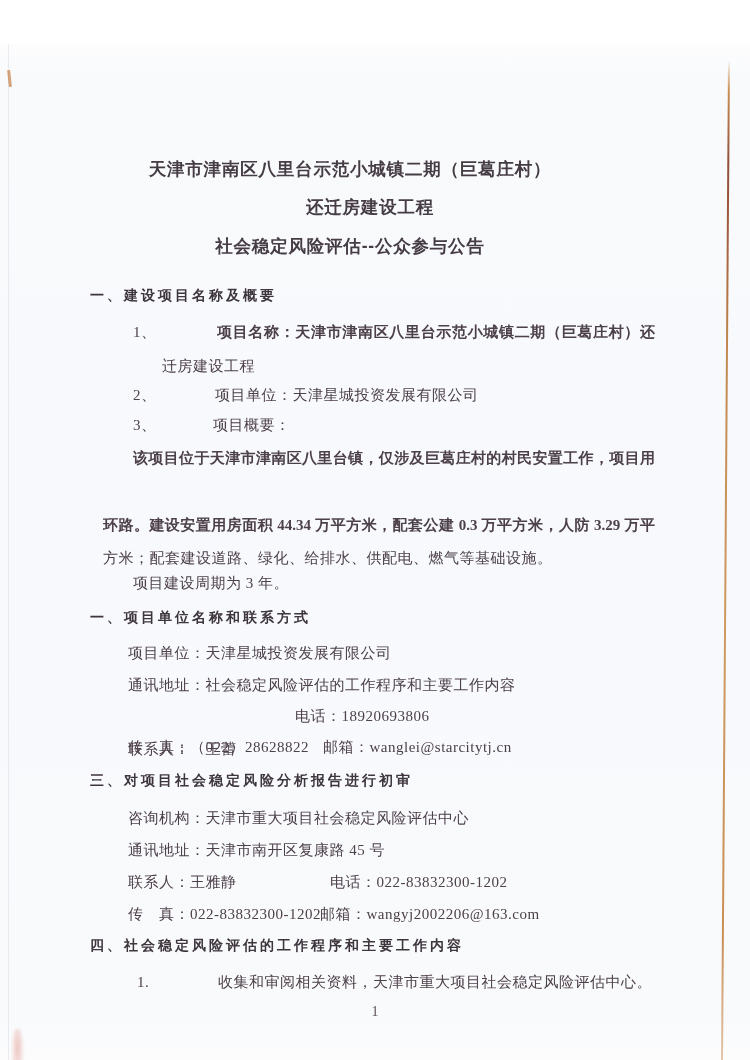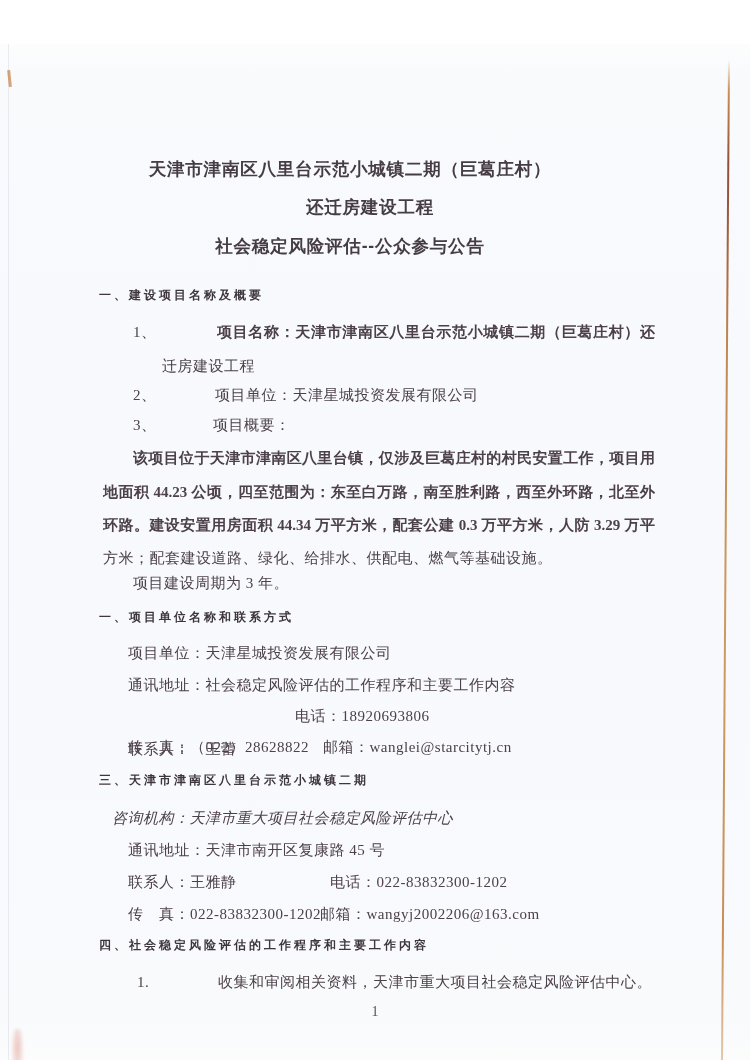--- a/index.html
+++ b/index.html
@@ -71,24 +71,24 @@
     text-align: center;
     font-family: "Liberation Sans", "DejaVu Sans", sans-serif;
     font-weight: 700;
     font-size: 17.5px;
     letter-spacing: 0.8px;
     color: #453c44;
     white-space: nowrap;
   }
   .heading {
     position: absolute;
-    left: 99px;
+    left: 90px;
     font-family: "Liberation Sans", "DejaVu Sans", sans-serif;
     font-weight: 700;
-    font-size: 12px;
+    font-size: 14px;
     letter-spacing: 3px;
     color: #3e363d;
     white-space: nowrap;
   }
   .pgnum {
     position: absolute;
     left: 0; top: 960px; width: 750px;
     text-align: center;
     font-size: 14px;
     color: #5a4f56;
@@ -114,36 +114,35 @@
   <div class="jline" style="left:217px; top:277px; width:438px;">项目名称：天津市津南区八里台示范小城镇二期（巨葛庄村）还</div>
   <span class="line" style="left:162px; top:311px;">迁房建设工程</span>
 
   <span class="line" style="left:133px; top:340px;">2、</span>
   <span class="line" style="left:215px; top:340px;">项目单位：天津星城投资发展有限公司</span>
 
   <span class="line" style="left:133px; top:370px;">3、</span>
   <span class="line" style="left:213px; top:370px;">项目概要：</span>
 
   <div class="jline" style="left:133px; top:403px; width:522px;">该项目位于天津市津南区八里台镇，仅涉及巨葛庄村的村民安置工作，项目用</div>
-  <div class="jline" style="left:103px; top:437px; width:552px;">地面积 44.23 公顷，四至范围为：东至白万路，南至胜利路，西至外环路，北至外</div>
   <div class="jline" style="left:103px; top:470px; width:552px;">环路。建设安置用房面积 44.34 万平方米，配套公建 0.3 万平方米，人防 3.29 万平</div>
   <span class="line" style="left:103px; top:503px;">方米；配套建设道路、绿化、给排水、供配电、燃气等基础设施。</span>
 
   <span class="line" style="left:133px; top:528px;">项目建设周期为 3 年。</span>
 
   <div class="heading" style="top:565px;">一、项目单位名称和联系方式</div>
   <span class="line" style="left:128px; top:598px;">项目单位：天津星城投资发展有限公司</span>
   <span class="line" style="left:128px; top:630px;">通讯地址：社会稳定风险评估的工作程序和主要工作内容</span>
   <span class="line" style="left:128px; top:694px;">联系人：　王蕾</span>
   <span class="line" style="left:295px; top:661px;">电话：18920693806</span>
   <span class="line" style="left:128px; top:692px;">传　真：（022）28628822</span>
   <span class="line" style="left:323px; top:692px;">邮箱：wanglei@starcitytj.cn</span>
 
-  <div class="heading" style="top:728px;">三、天津市津南区八里台示范小城镇二期</div>
-  <span class="line" style="left:112px; top:763px;font-style:italic;">咨询机构：天津市重大项目社会稳定风险评估中心</span>
+  <div class="heading" style="top:728px;">三、对项目社会稳定风险分析报告进行初审</div>
+  <span class="line" style="left:128px; top:763px;">咨询机构：天津市重大项目社会稳定风险评估中心</span>
   <span class="line" style="left:128px; top:795px;">通讯地址：天津市南开区复康路 45 号</span>
   <span class="line" style="left:128px; top:827px;">联系人：王雅静</span>
   <span class="line" style="left:330px; top:827px;">电话：022-83832300-1202</span>
   <span class="line" style="left:128px; top:859px;">传　真：022-83832300-1202</span>
   <span class="line" style="left:320px; top:859px;">邮箱：wangyj2002206@163.com</span>
 
   <div class="heading" style="top:893px;">四、社会稳定风险评估的工作程序和主要工作内容</div>
   <span class="line" style="left:137px; top:927px;">1.</span>
   <span class="line" style="left:218px; top:927px;">收集和审阅相关资料，天津市重大项目社会稳定风险评估中心。</span>
 

